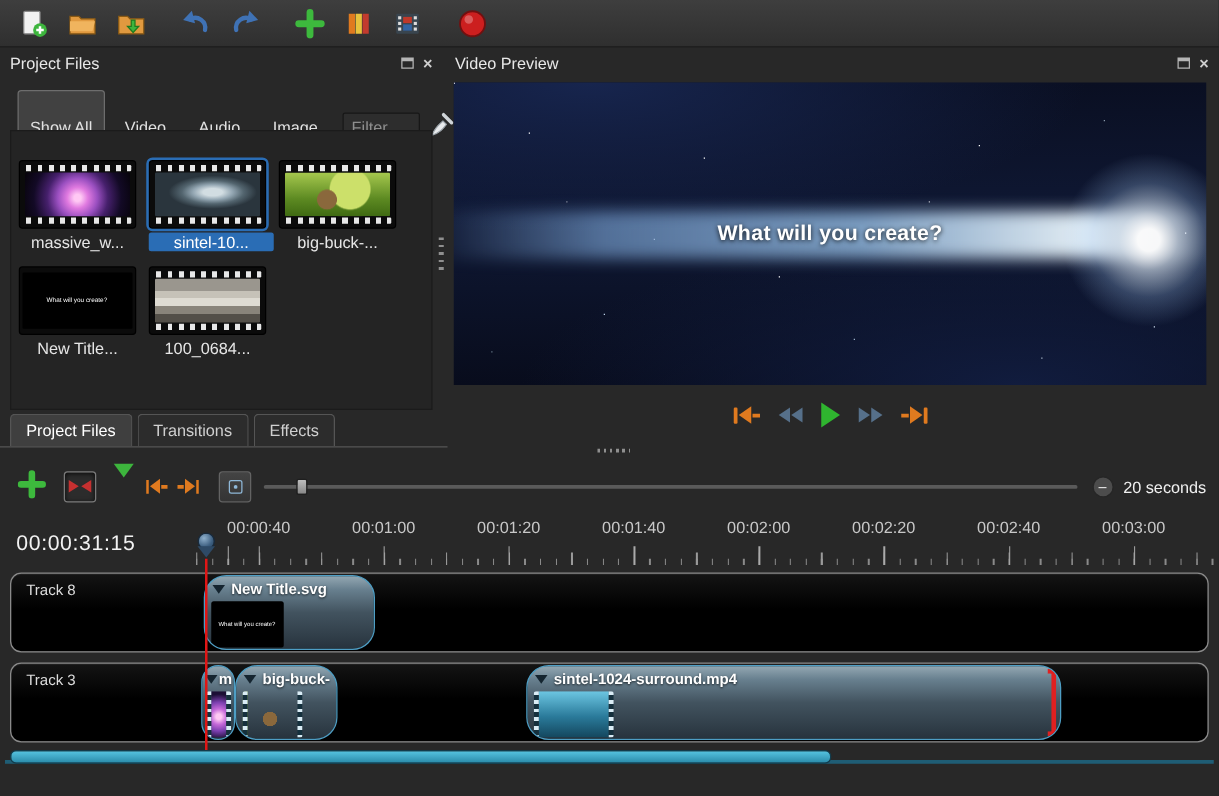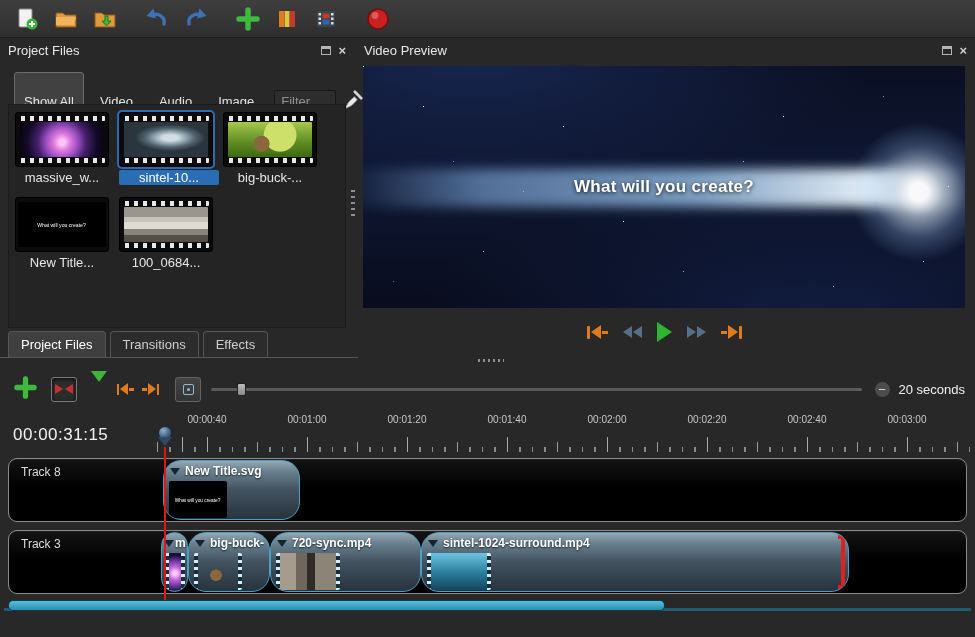--- a/index.html
+++ b/index.html
@@ -21,21 +21,21 @@
 .undock{width:10px;height:9px;border:1px solid #b5b5b5;border-top:3px solid #b5b5b5;display:inline-block}
 .closex{color:#cfcfcf;font-size:13px;line-height:1;font-weight:bold}
 
 
 .filter-row{position:absolute;left:14px;top:72px;display:flex;align-items:center;gap:6px}
 .fbtn{font-size:13px;color:#e2e2e2;padding:21px 9px;border-radius:3px;border:1px solid transparent}
 .fbtn.active{background:#414141;border:1px solid #6d6d6d}
 .filter-input{width:62px;height:23px;background:#2d2d2d;border:1px solid #171717;border-radius:2px;color:#cfcfcf;font-size:13px;padding:0 6px;margin-left:4px}
 .filter-input::placeholder{color:#8f8f8f}
 .media-list-bg{position:absolute;left:8px;top:104px;width:338px;height:224px;background:#242424;border:1px solid #1b1b1b}
-.thumb-grid{position:absolute;left:15px;top:112px;display:grid;grid-template-columns:repeat(3,94px);column-gap:10px;row-gap:12px}
+.thumb-grid{position:absolute;left:15px;top:128px;display:grid;grid-template-columns:repeat(3,94px);column-gap:10px;row-gap:12px}
 .media-item{width:94px}
 .film-thumb{width:94px;height:55px;background:#0b0b0b;border-radius:3px;padding:3px;display:flex;flex-direction:column;justify-content:space-between;border:1px solid #000}
 .media-item.selected .film-thumb{outline:2px solid #2a6db5}
 .perf{height:5px;border-radius:1px;background:repeating-linear-gradient(90deg,#0b0b0b 0 2px,#e8e8e8 2px 6px,#0b0b0b 6px 9px)}
 .pic{height:36px;margin:1px 1px;border-radius:1px}
 .media-label{margin-top:3px;text-align:center;font-size:13px;color:#e6e6e6;white-space:nowrap}
 .media-item.selected .media-label span{background:#2a6db5;color:#fff;padding:0 20px;border-radius:2px}
 .pic-massive{background:radial-gradient(circle at 50% 58%,#ffc8f4 0 6%,#e07ae0 18%,#9a4fc0 34%,#46206c 52%,#130a26 75%,#060309 100%)}
 .pic-sintel{background:radial-gradient(ellipse 42% 38% at 55% 45%,#d2dde2 0 22%,#93a6b2 45%,#53656f 70%,#2a353d 100%)}
 .pic-bigbuck{background:radial-gradient(circle at 40% 62%,#8a683c 0 14%,rgba(0,0,0,0) 15%),radial-gradient(circle at 62% 38%,#cce06a 0 28%,rgba(0,0,0,0) 30%),linear-gradient(180deg,#a6c84e,#5d8a22 60%,#3f6a12)}
@@ -79,21 +79,21 @@
 .center-ico{width:11px;height:11px;border:1px solid #8fb8d8;border-radius:2px;display:flex;align-items:center;justify-content:center}
 .center-ico i{width:3px;height:3px;background:#8fb8d8;border-radius:50%}
 .zoom-slider{position:relative;flex:1;height:3px;background:#5a5a5a;border-radius:2px;margin:0 12px 0 10px}
 .slider-handle{position:absolute;left:26px;top:-5px;width:9px;height:13px;background:linear-gradient(#bdbdbd,#878787);border:1px solid #1f1f1f;border-radius:2px}
 .zoom-out{width:17px;height:17px;border-radius:50%;background:#4c4c4c;border:1px solid #262626;color:#ddd;display:flex;align-items:center;justify-content:center;font-size:13px;line-height:1;margin-right:8px}
 .zoom-label{font-size:13px;color:#f0f0f0;margin-right:10px;white-space:nowrap}
 
 
 .current-time{position:absolute;left:13px;top:425px;font-size:17px;color:#f2f2f2;letter-spacing:.5px}
 .ruler{position:absolute;left:150px;top:408px;width:825px;height:47px}
-.rlabel{position:absolute;top:6px;transform:translateX(-50%);font-size:10px;color:#c8c8c8;white-space:nowrap}
+.rlabel{position:absolute;top:6px;transform:translateX(-50%);font-size:13px;color:#c8c8c8;white-space:nowrap}
 .ticks-s{position:absolute;bottom:3px;left:0;width:100%;height:5px;background:repeating-linear-gradient(90deg,#8a8a8a 0 1px,rgba(0,0,0,0) 1px 12.5px);background-position:7px 0}
 .ticks-m{position:absolute;bottom:3px;left:0;width:100%;height:10px;background:repeating-linear-gradient(90deg,#9a9a9a 0 1px,rgba(0,0,0,0) 1px 50px);background-position:7px 0}
 .ticks-l{position:absolute;bottom:3px;left:0;width:100%;height:15px;background:repeating-linear-gradient(90deg,#aaa 0 1px,rgba(0,0,0,0) 1px 100px);background-position:57px 0}
 .playhead{position:absolute;left:158px;top:426px;z-index:50}
 .ph-ball{width:14px;height:14px;border-radius:50%;background:radial-gradient(circle at 35% 30%,#8fb0cc,#3d5f80 60%,#24405c);border:1px solid #182a3c}
 .ph-point{width:0;height:0;border-left:7px solid transparent;border-right:7px solid transparent;border-top:9px solid #2e4a66;margin-top:-3px}
 .playline{position:absolute;left:164px;top:447px;width:2px;height:153px;background:#e01616;z-index:45}
 
 
 .track{position:absolute;left:8px;width:959px;height:64px;background:linear-gradient(180deg,#141414,#000 45%);border:1px solid #8a8a8a;border-radius:9px;box-shadow:inset 0 1px 0 rgba(255,255,255,.05)}
@@ -374,25 +374,20 @@
     <div class="clip" style="left:152px;width:27px">
       <span class="clip-chev" style="left:2px"></span>
       <span class="clip-label" style="left:13px">m</span>
       <div class="clip-thumb fv" style="left:3px;width:20px;--img:radial-gradient(circle at 50% 55%,#ffc8f4 0 10%,#c468d8 30%,#7a3fae 55%,#1c0f35 85%)"></div>
     </div>
     <div class="clip" style="left:179px;width:82px">
       <span class="clip-chev"></span>
       <span class="clip-label">big-buck-</span>
       <div class="clip-thumb fv" style="width:48px;--img:radial-gradient(circle at 45% 60%,#8a683c 0 18%,rgba(0,0,0,0) 19%),linear-gradient(180deg,#a6c84e,#55801e 70%,#3f6a12)"></div>
     </div>
-    <div class="clip" style="left:261px;width:151px">
-      <span class="clip-chev"></span>
-      <span class="clip-label">720-sync.mp4</span>
-      <div class="clip-thumb fv" style="width:64px;--img:linear-gradient(90deg,#a59c8d 0 28%,#6f675b 28% 48%,#2f2b25 48% 62%,#8d8478 62% 100%)"></div>
-    </div>
     <div class="clip" style="left:412px;width:428px">
       <span class="clip-chev"></span>
       <span class="clip-label">sintel-1024-surround.mp4</span>
       <div class="clip-thumb fv" style="width:64px;--img:linear-gradient(180deg,#6cc6e2,#2a7a9a 55%,#14475e)"></div>
       <div class="trim-red"></div>
     </div>
   </div>
 
   <div class="hscroll">
     <div class="hscroll-track"></div>

